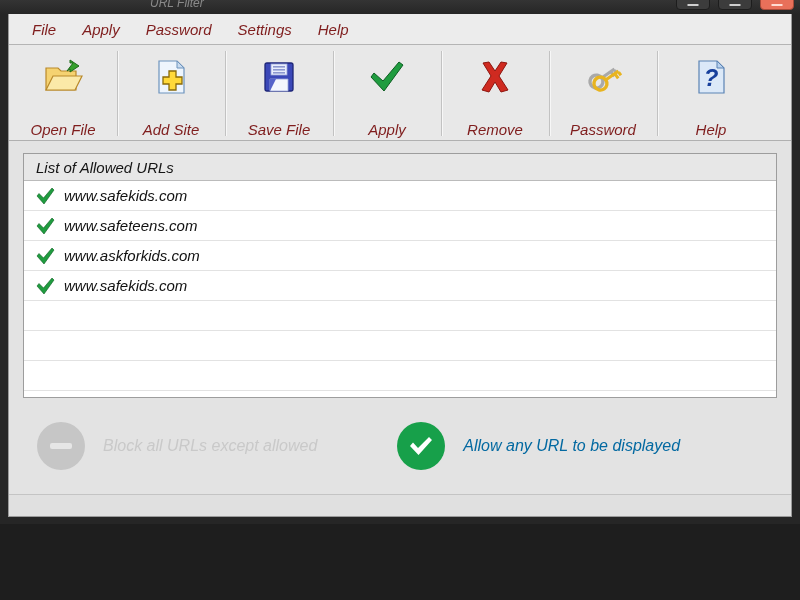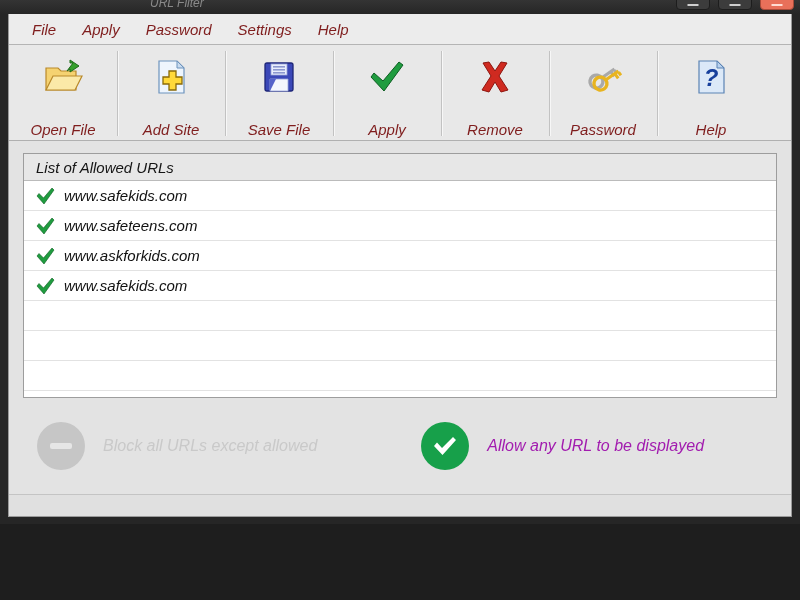--- a/index.html
+++ b/index.html
@@ -196,21 +196,20 @@
   }
   .url-row.empty { background: #ffffff; }
 
   
   #status-area {
     flex: 0 0 96px;
     display: flex;
     align-items: center;
     background: #e3e3e3;
     padding: 0 14px;
-    gap: 24px;
   }
   .mode-option {
     display: flex;
     align-items: center;
     gap: 18px;
   }
   .mode-option.inactive { margin-left: 14px; }
   .mode-option.active { margin-left: 80px; }
   .mode-indicator {
     width: 48px;
@@ -227,21 +226,21 @@
     height: 6px;
     border-radius: 2px;
     background: #e6e6e6;
   }
   .mode-indicator.on { background: #17a04a; }
   .mode-label {
     font-size: 16px;
     white-space: nowrap;
   }
   .mode-label.dim { color: #c9c9c9; }
-  .mode-label.bright { color: #a21caf; }
+  .mode-label.bright { color: #0369a1; }
 
   #bottom-bar {
     flex: 0 0 22px;
     background: #e0e0e0;
     border-top: 1px solid #c4c4c4;
   }
 </style>
 </head>
 <body>
 

